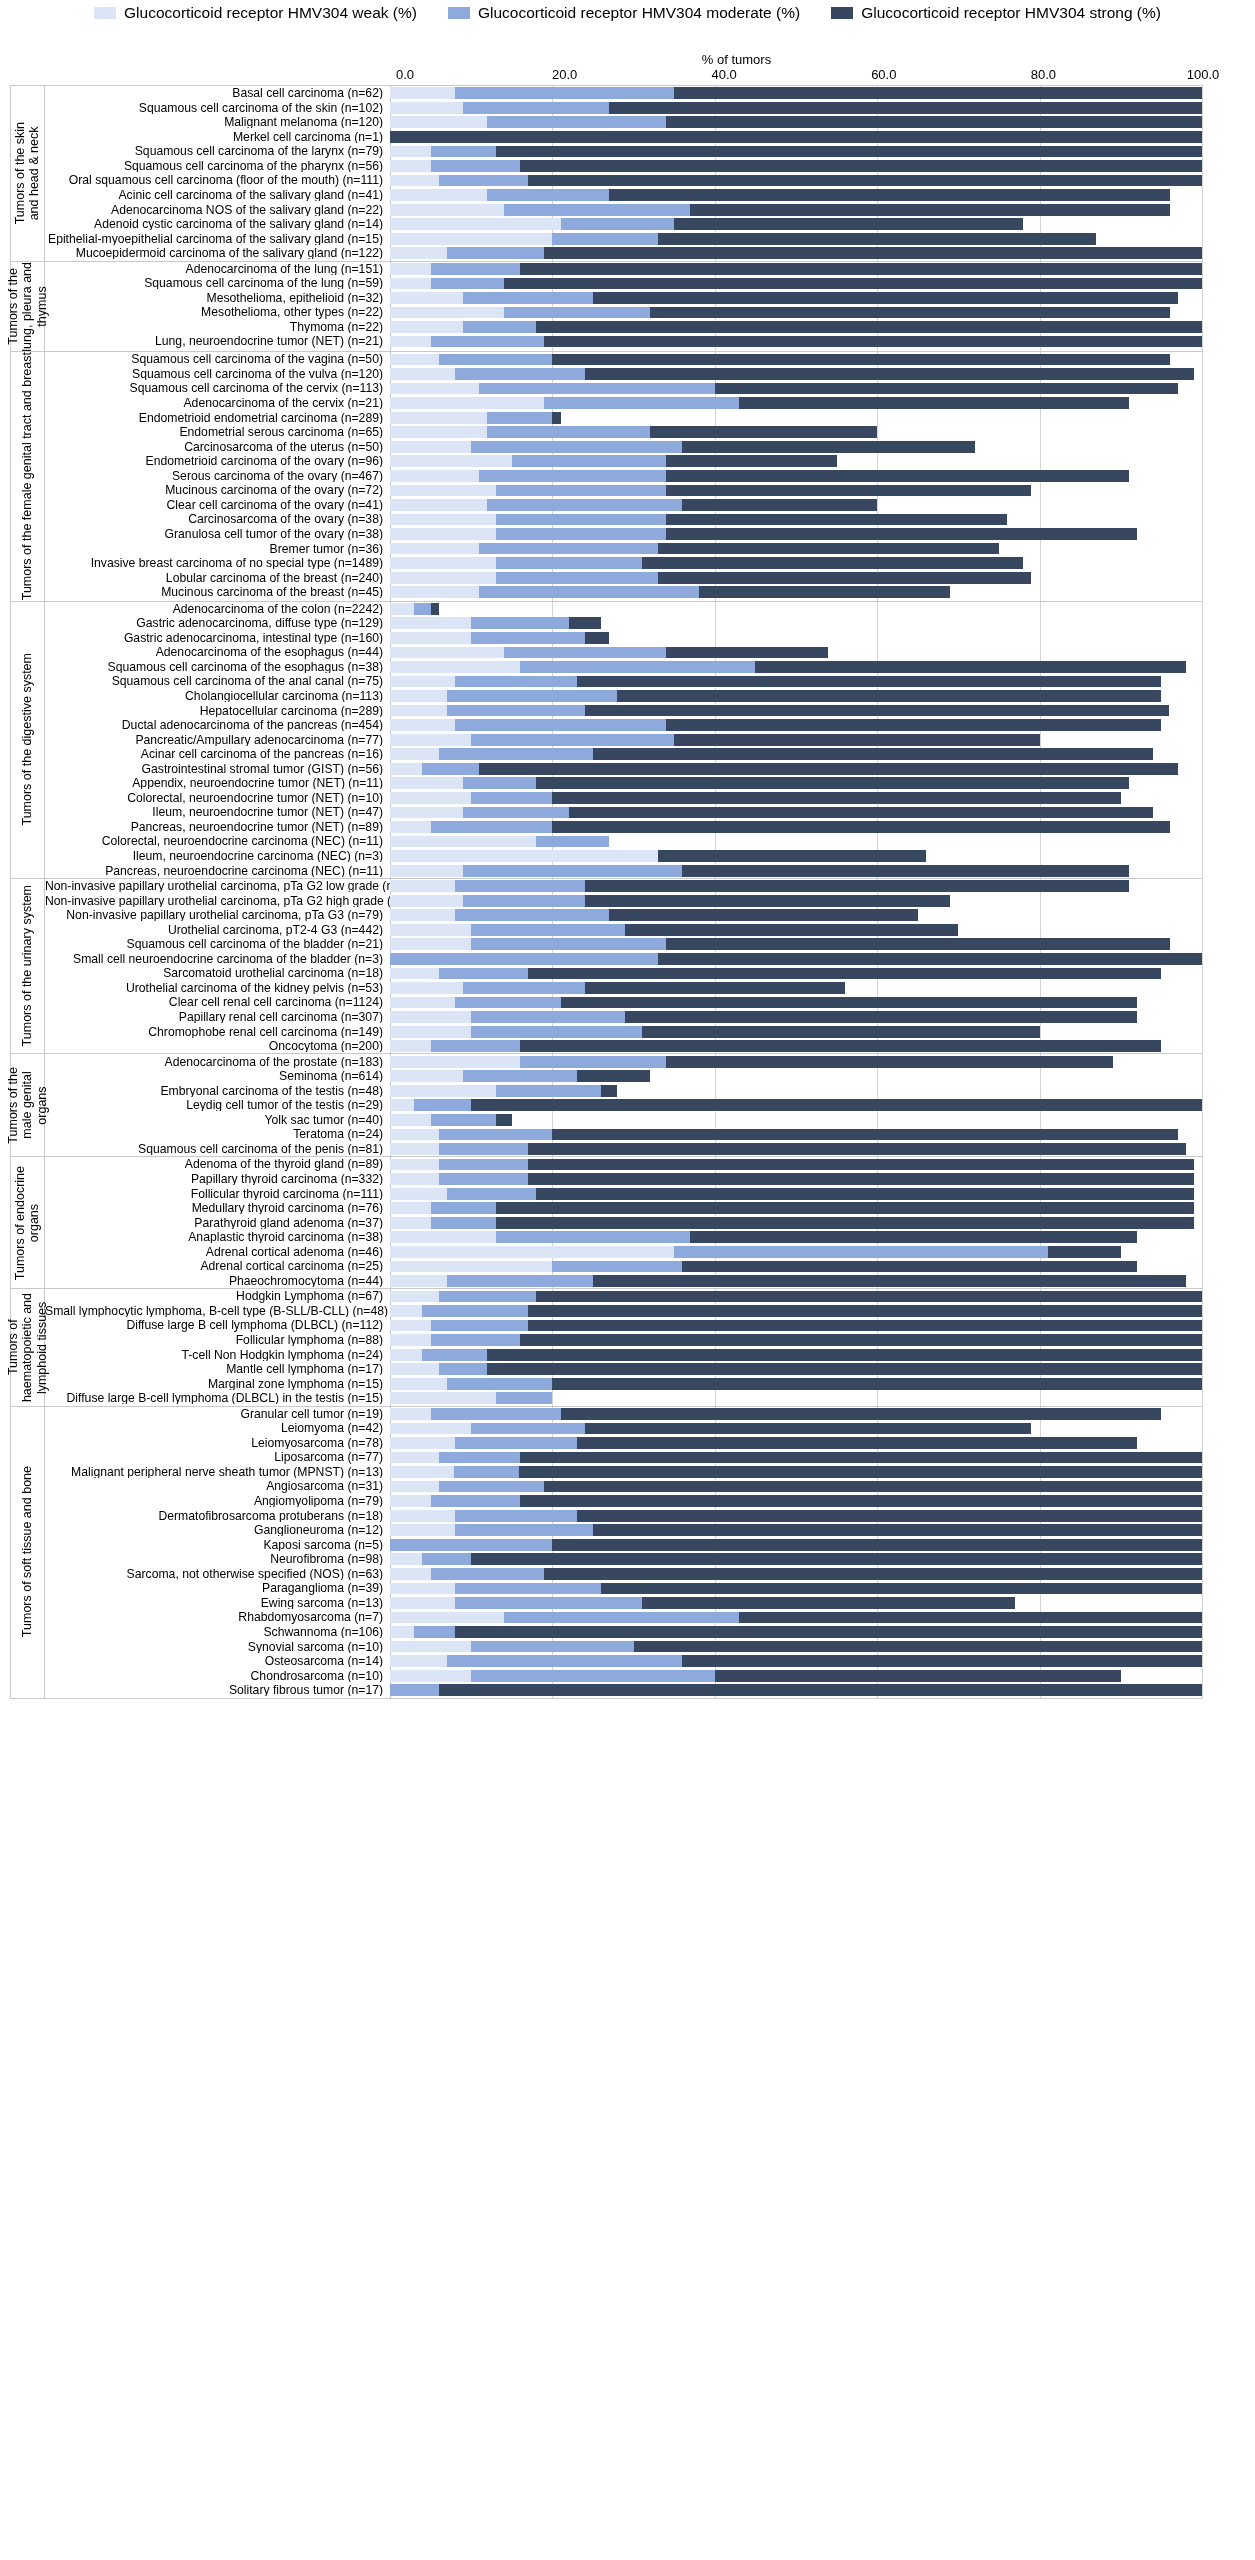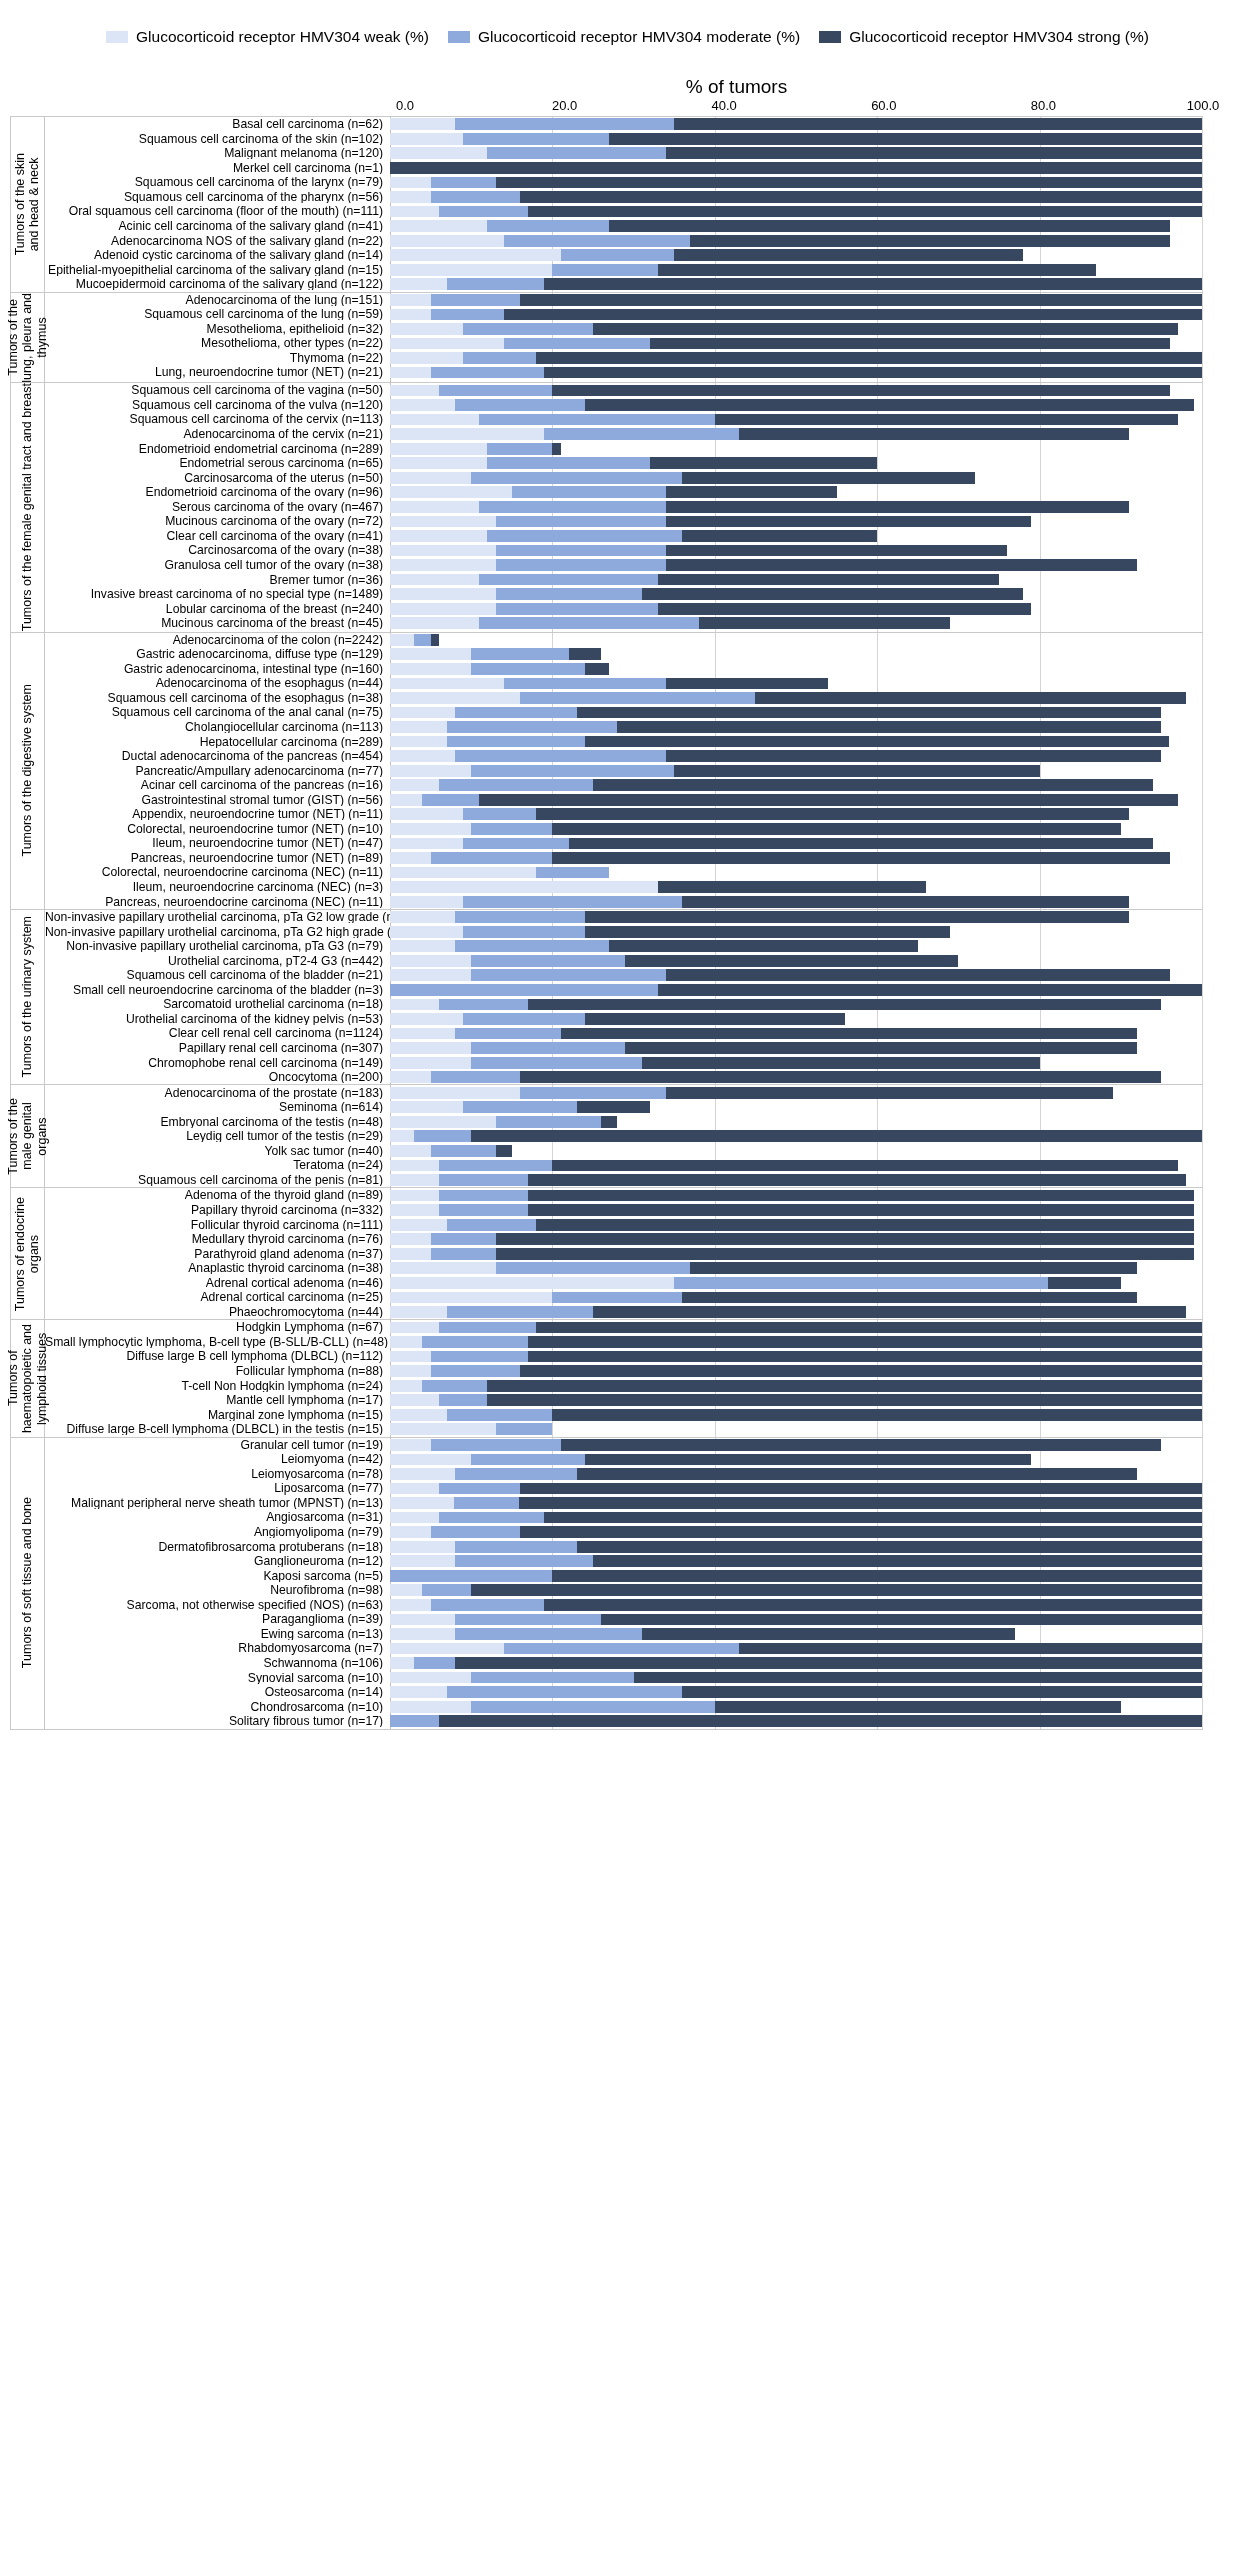--- a/index.html
+++ b/index.html
@@ -8,31 +8,31 @@
     background:#ffffff;
     font-family:"Liberation Sans", sans-serif;
     color:#000;
     -webkit-font-smoothing:antialiased;
   }
   .page{position:relative;width:1255px;}
 
   
   .legend{
     display:flex;flex-wrap:wrap;justify-content:center;
-    gap:6px 19px;
-    padding:28px 40px 4px 40px;
+    gap:6px 31px;
+    padding:4px 40px 4px 40px;
   }
   .legend-item{display:flex;align-items:center;gap:8px;}
   .legend-swatch{width:22px;height:12px;display:inline-block;}
   .legend-label{font-size:15.5px;color:#000;}
 
   
   .chart-title{
     text-align:center;
-    font-size:19px;
+    font-size:13px;
     margin-top:26px;
     margin-left:270px;
     margin-right:52px;
   }
   .axis-ticks{
     position:relative;
     height:16px;
     margin-left:405px;
     margin-right:52px;
   }

